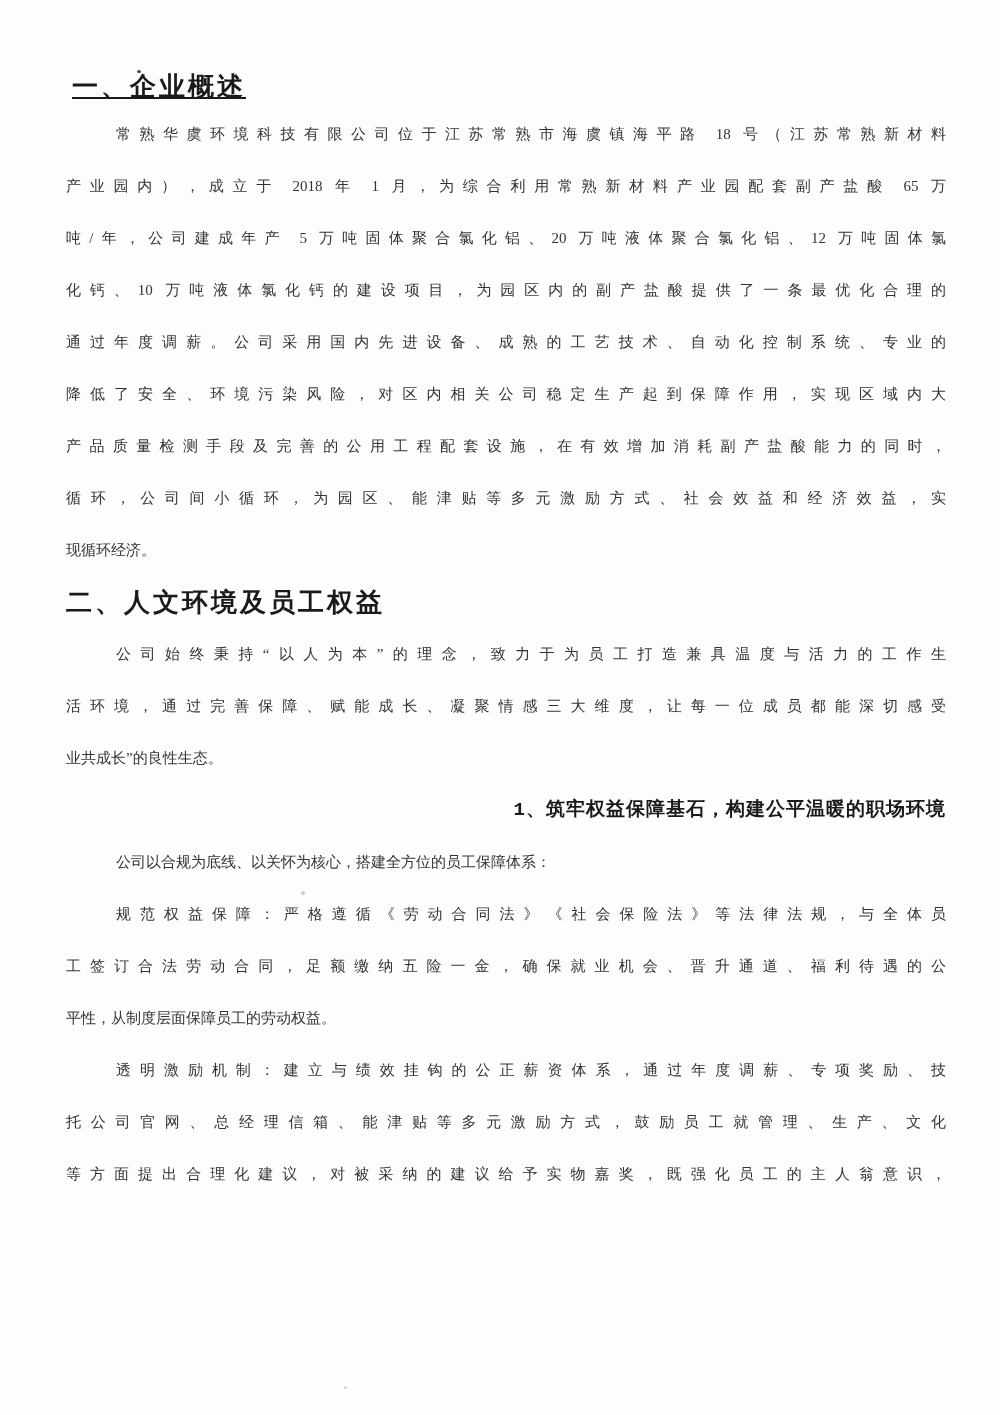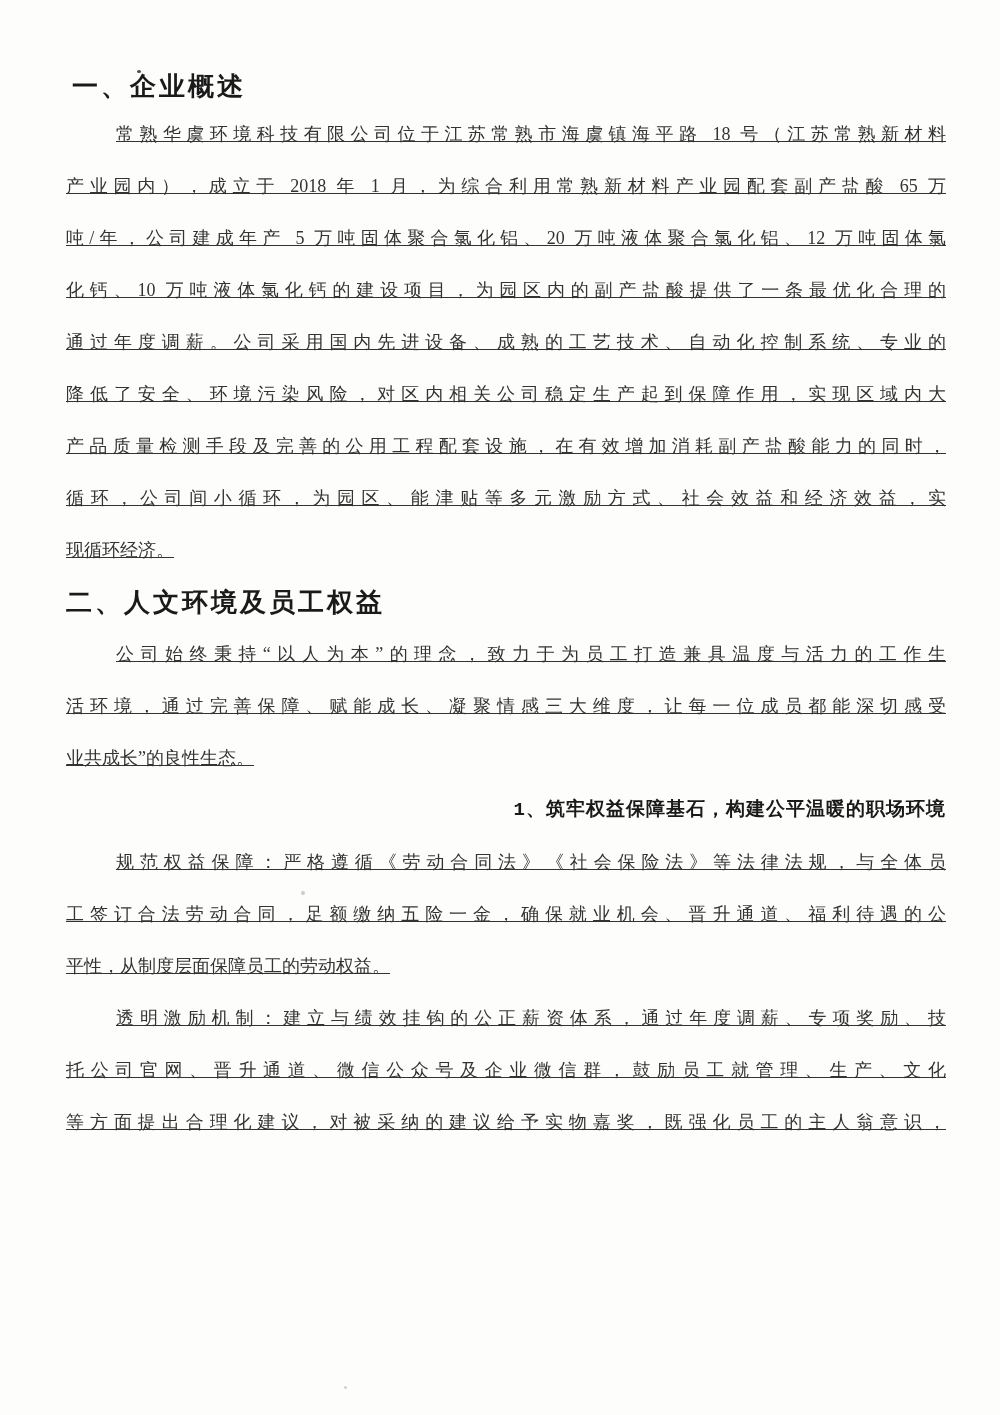--- a/index.html
+++ b/index.html
@@ -21,20 +21,21 @@
   }
   .h1 {
     margin: 64px 0 0 6px;
     height: 44px;
     line-height: 44px;
     font-family: "Liberation Sans", "DejaVu Sans", sans-serif;
     font-weight: bold;
     font-size: 26px;
     letter-spacing: 3px;
     color: var(--heading-ink, #1a1a1a);
+    text-decoration: underline;
   }
   .h2 {
     margin: 0 0 0 0;
     height: 52px;
     line-height: 52px;
     font-family: "Liberation Sans", "DejaVu Sans", sans-serif;
     font-weight: bold;
     font-size: 26px;
     letter-spacing: 3px;
     color: var(--heading-ink, #1a1a1a);
@@ -51,27 +52,26 @@
     color: var(--heading-ink, #1a1a1a);
     text-align: right;
   }
   .para {
     margin: 0;
     padding: 0;
   }
   .line {
     height: 52px;
     line-height: 52px;
-    font-size: 18px;
+    font-size: 15px;
     text-align: justify;
     text-align-last: justify;
     text-justify: inter-character;
     overflow: hidden;
     white-space: nowrap;
-    text-decoration: underline;
   }
   .line.first {
     text-indent: 50px;
   }
   .line.end {
     text-align-last: left;
   }
   .speck {
     position: absolute;
     border-radius: 50%;
@@ -106,26 +106,29 @@
   <div class="h2">二、人文环境及员工权益</div>
 
   <div class="para">
     <div class="line first">公司始终秉持“以人为本”的理念，致力于为员工打造兼具温度与活力的工作生</div>
     <div class="line">活环境，通过完善保障、赋能成长、凝聚情感三大维度，让每一位成员都能深切感受</div>
     <div class="line end">业共成长”的良性生态。</div>
   </div>
 
   <div class="h3">1、筑牢权益保障基石，构建公平温暖的职场环境</div>
 
+  <div class="para">
+    <div class="line first end">公司以合规为底线、以关怀为核心，搭建全方位的员工保障体系：</div>
+  </div>
 
   <div class="para">
     <div class="line first">规范权益保障：严格遵循《劳动合同法》《社会保险法》等法律法规，与全体员</div>
     <div class="line">工签订合法劳动合同，足额缴纳五险一金，确保就业机会、晋升通道、福利待遇的公</div>
     <div class="line end">平性，从制度层面保障员工的劳动权益。</div>
   </div>
 
   <div class="para">
     <div class="line first">透明激励机制：建立与绩效挂钩的公正薪资体系，通过年度调薪、专项奖励、技</div>
-    <div class="line">托公司官网、晋升通道、微信公众号及企业微信群，鼓励员工就管理、生产、文化</div>
+    <div class="line">托公司官网、总经理信箱、能津贴等多元激励方式，鼓励员工就管理、生产、文化</div>
     <div class="line">等方面提出合理化建议，对被采纳的建议给予实物嘉奖，既强化员工的主人翁意识，</div>
   </div>
 
 </div>
 
 </body></html>

